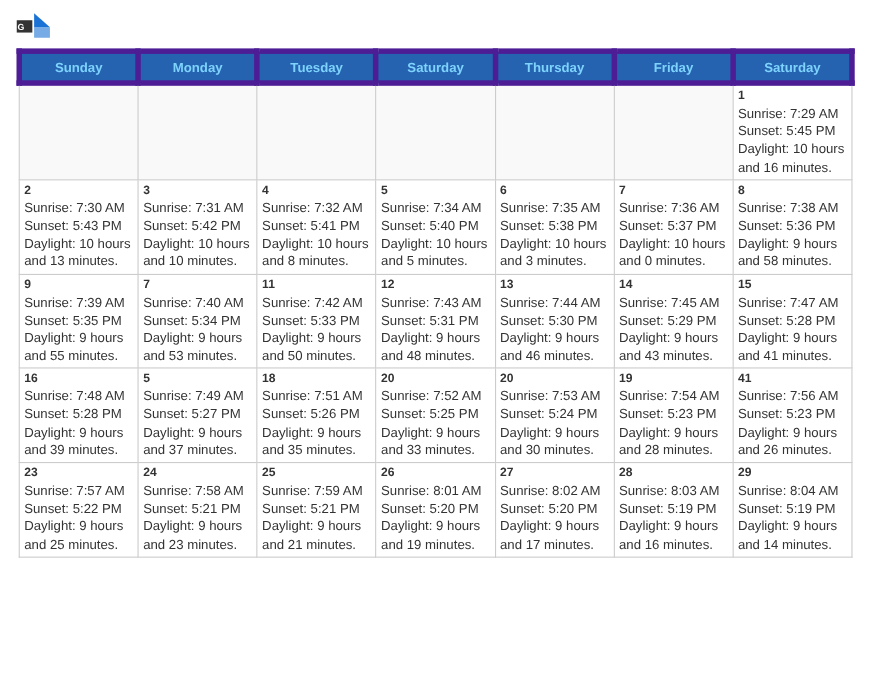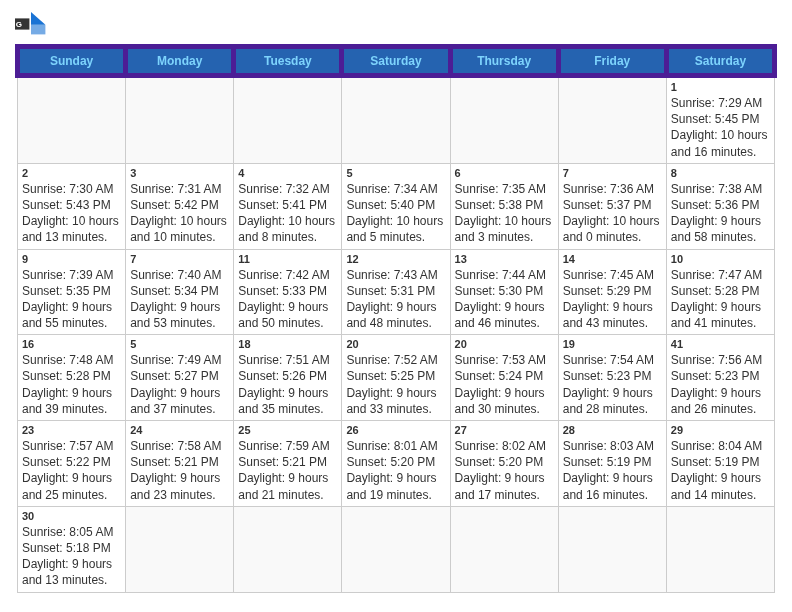--- a/index.html
+++ b/index.html
@@ -186,21 +186,21 @@
           </td>
           <td>
             <span class="day-number">13</span>
             <div class="day-info">Sunrise: 7:44 AM<br>Sunset: 5:30 PM<br>Daylight: 9 hours and 46 minutes.</div>
           </td>
           <td>
             <span class="day-number">14</span>
             <div class="day-info">Sunrise: 7:45 AM<br>Sunset: 5:29 PM<br>Daylight: 9 hours and 43 minutes.</div>
           </td>
           <td>
-            <span class="day-number">10</span>
+            <span class="day-number">15</span>
             <div class="day-info">Sunrise: 7:47 AM<br>Sunset: 5:28 PM<br>Daylight: 9 hours and 41 minutes.</div>
           </td>
         </tr>
         <tr>
           <td>
             <span class="day-number">16</span>
             <div class="day-info">Sunrise: 7:48 AM<br>Sunset: 5:28 PM<br>Daylight: 9 hours and 39 minutes.</div>
           </td>
           <td>
             <span class="day-number">5</span>
@@ -249,28 +249,16 @@
             <div class="day-info">Sunrise: 8:02 AM<br>Sunset: 5:20 PM<br>Daylight: 9 hours and 17 minutes.</div>
           </td>
           <td>
             <span class="day-number">28</span>
             <div class="day-info">Sunrise: 8:03 AM<br>Sunset: 5:19 PM<br>Daylight: 9 hours and 16 minutes.</div>
           </td>
           <td>
             <span class="day-number">29</span>
             <div class="day-info">Sunrise: 8:04 AM<br>Sunset: 5:19 PM<br>Daylight: 9 hours and 14 minutes.</div>
           </td>
-        </tr>
-        <tr>
-          <td>
-            <span class="day-number">30</span>
-            <div class="day-info">Sunrise: 8:05 AM<br>Sunset: 5:18 PM<br>Daylight: 9 hours and 13 minutes.</div>
-          </td>
-          <td class="empty-cell"></td>
-          <td class="empty-cell"></td>
-          <td class="empty-cell"></td>
-          <td class="empty-cell"></td>
-          <td class="empty-cell"></td>
-          <td class="empty-cell"></td>
         </tr>
       </tbody>
   </table>
 </div>
 
 </body></html>

